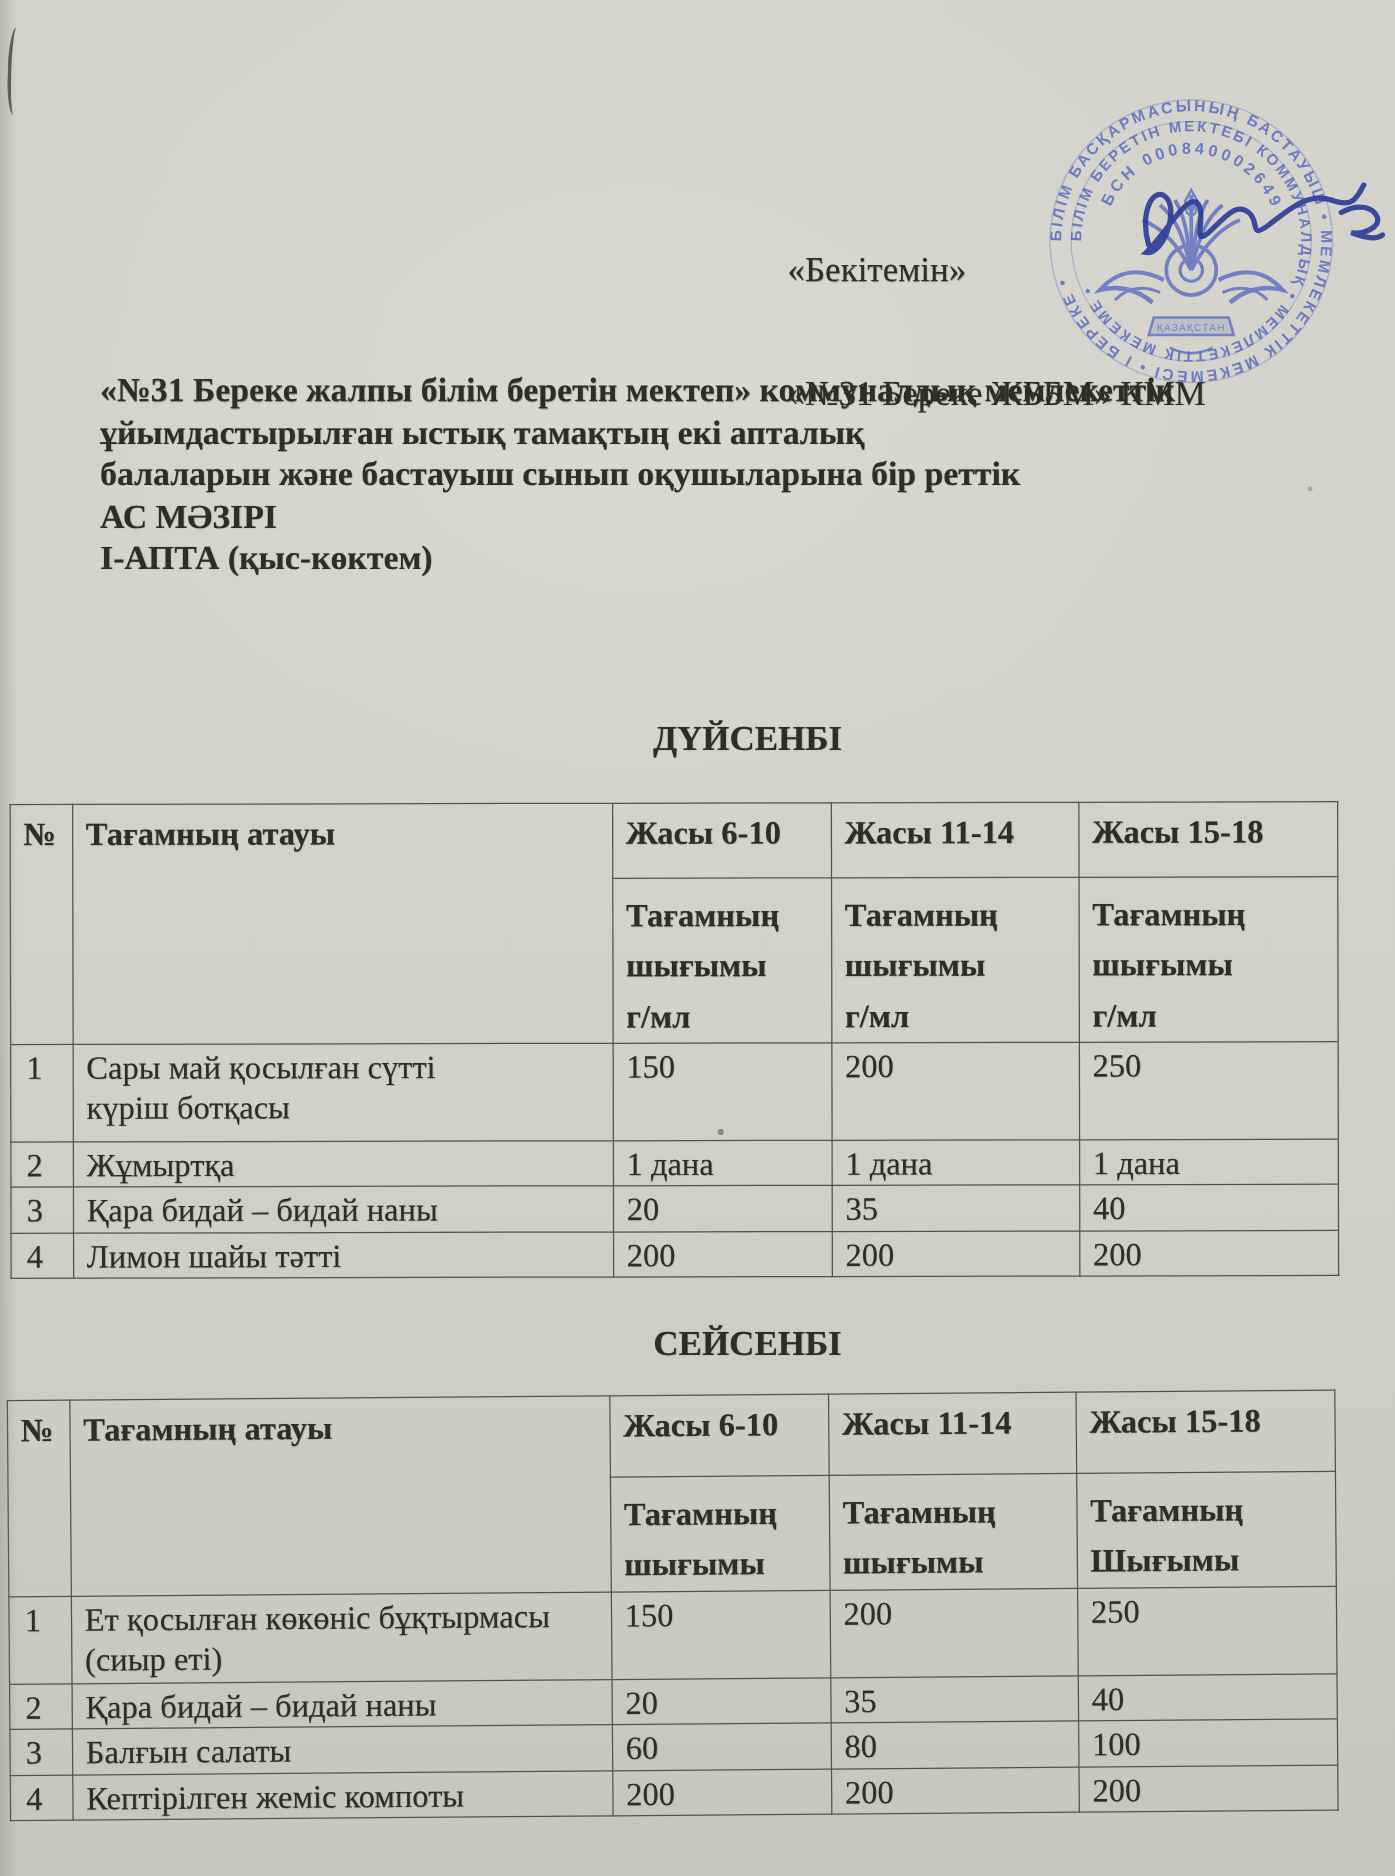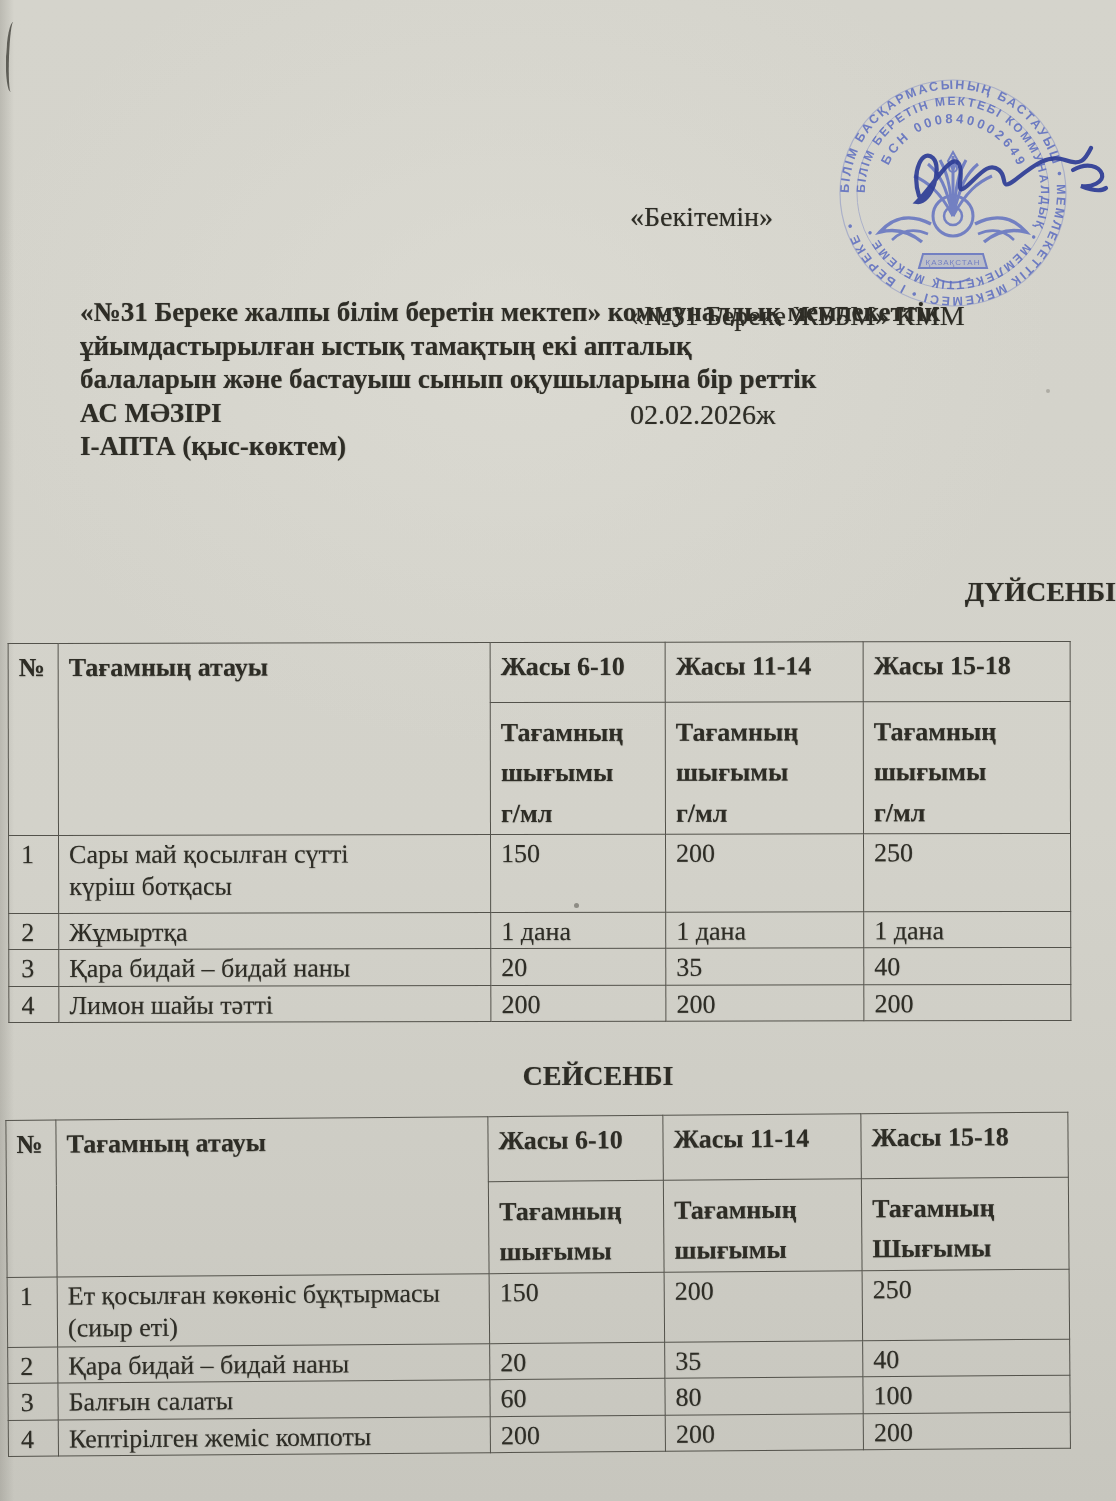--- a/index.html
+++ b/index.html
@@ -37,21 +37,21 @@
 
   .title-block{
     position:absolute;left:80px;top:296px;width:1036px;
     text-align:left;font-weight:bold;font-size:27px;line-height:33.5px;
   }
 
   .day-heading{
     position:absolute;left:80px;width:1036px;text-align:center;
     font-weight:bold;font-size:28px;
   }
-  .day-1{top:576px;text-align:right;}
+  .day-1{top:576px;}
   .day-2{top:1060px;}
 
   table.menu{
     position:absolute;left:8px;width:1062px;
     border-collapse:collapse;table-layout:fixed;
     font-size:26px;
   }
   .table-1{top:642px;transform:rotate(-0.12deg);}
   .table-2{top:1120px;transform:rotate(-0.45deg);transform-origin:left bottom;}
   table.menu td{
@@ -71,21 +71,20 @@
 
 <div class="page">
 
   <div class="scan-mark"></div>
   <div class="speck" style="left:574px;top:903px;width:5px;height:5px;"></div>
   <div class="speck" style="left:1046px;top:389px;width:4px;height:4px;opacity:.3;"></div>
 
   <div class="approval ink">
     <div>«Бекітемін»</div>
     <div>«№31 Береке ЖББМ» КММ</div>
-    <div>02.02.2026ж</div>
   </div>
 
   <div class="stamp-wrap">
     <svg width="274" height="274" viewBox="0 0 274 274">
       <defs>
         <path id="ringO" d="M 33,137 A 104,104 0 1 1 241,137 A 104,104 0 1 1 33,137"></path>
         <path id="ringM" d="M 49,137 A 88,88 0 1 1 225,137 A 88,88 0 1 1 49,137"></path>
         <path id="ringI" d="M 67,137 A 70,70 0 1 1 207,137 A 70,70 0 1 1 67,137"></path>
       </defs>
       <g fill="none" stroke="#5b6cc0" opacity=".35">

